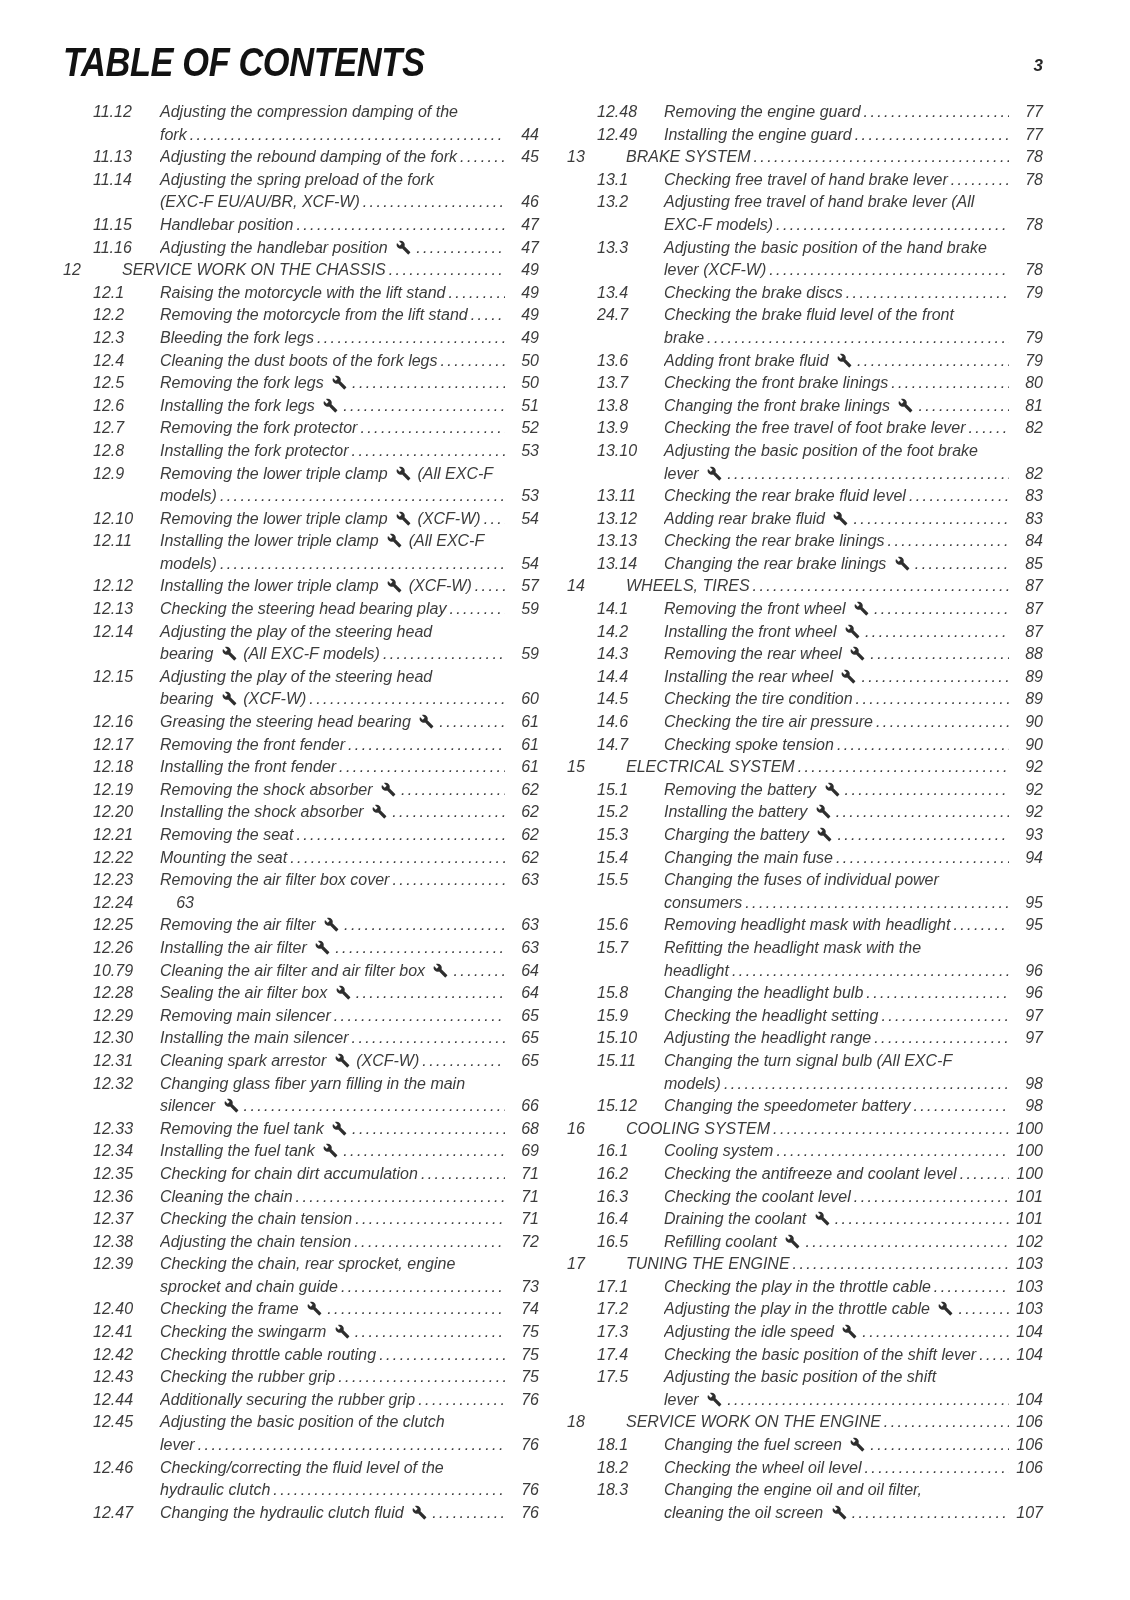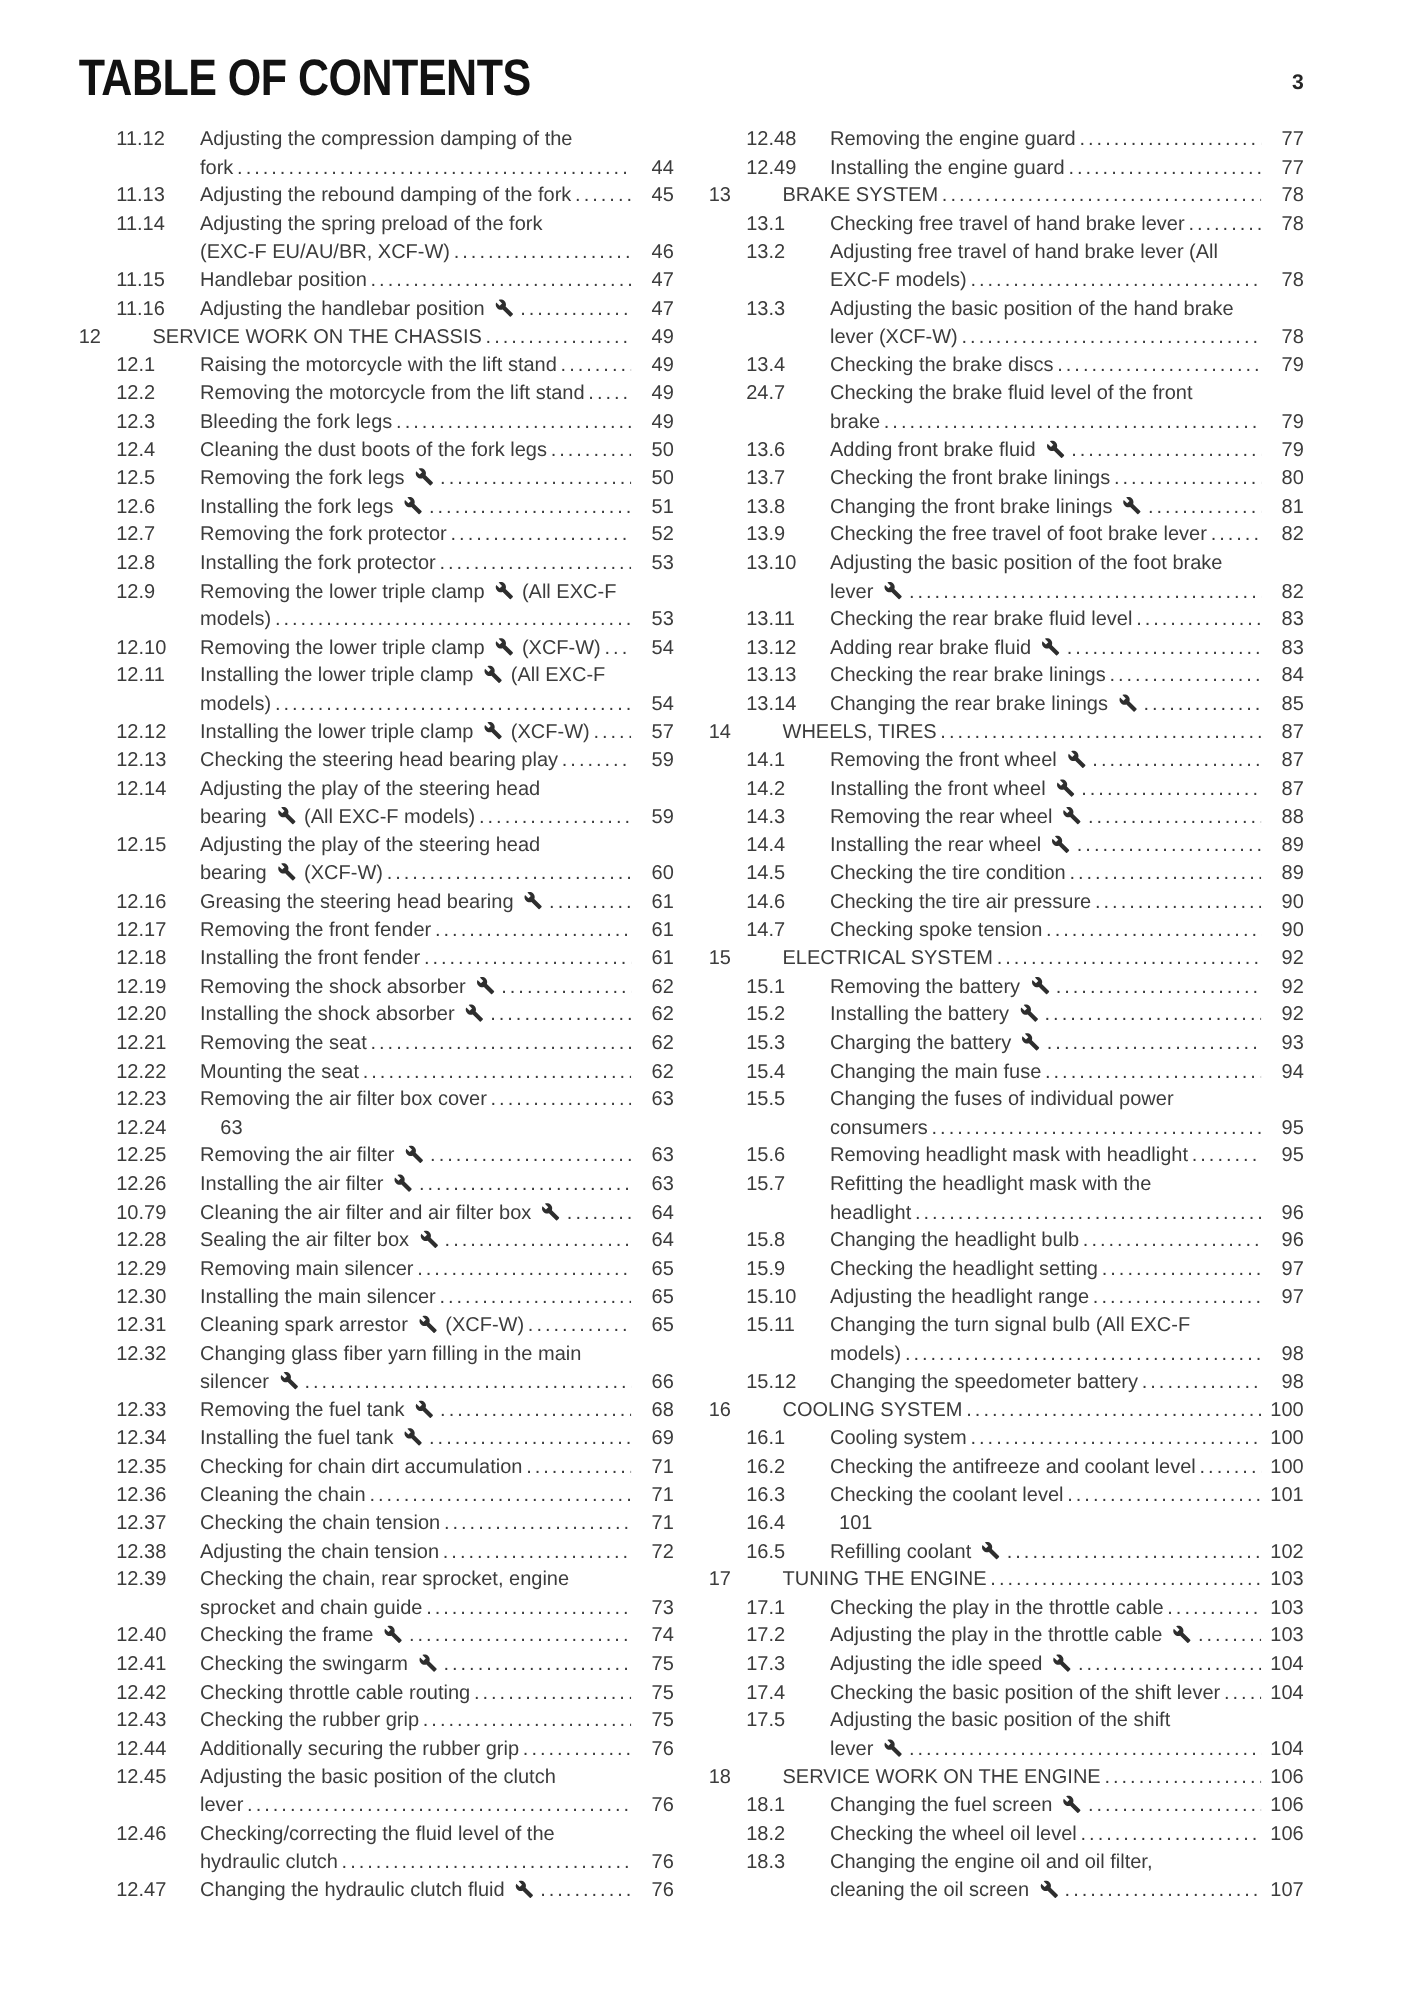--- a/index.html
+++ b/index.html
@@ -4,21 +4,21 @@
 <style>
   * { box-sizing: border-box; }
   html, body { margin: 0; padding: 0; }
   body {
     width: 1130px; height: 1600px;
     background: #ffffff;
     font-family: "Liberation Sans", sans-serif;
     color: #3c3c3c;
     overflow: hidden;
   }
-  .sheet { width: 100%; height: 100%; padding: 42px 87px 0 63px; }
+  .sheet { width: 100%; height: 100%; padding: 42px 87px 0 63px; font-style: italic; }
 
   .page-header { display: flex; justify-content: space-between; align-items: flex-start; }
   .doc-title {
     margin: 0;
     font-size: 41px; font-weight: bold; line-height: 1;
     color: #121212; letter-spacing: -0.5px;
     transform: scaleX(0.84); transform-origin: left top;
     white-space: nowrap;
   }
   .corner-pageno { font-size: 17px; font-weight: bold; color: #262626; margin-top: 14px; }
@@ -1085,20 +1085,28 @@
           <div class="body">
             <div class="line last">
               <span class="t">Checking the coolant level</span>
               <span class="dots"></span>
             </div>
           </div>
           <span class="pg">101</span>
         </div>
         <div class="row lvl1">
           <span class="num">16.4</span>
+          <div class="body">
+            <div class="line last">
+              <span class="t">Draining the coolant <svg viewBox="0 0 24 24" class="wrench">
+                  <path d="M22.7 19l-9.1-9.1c.9-2.3.4-5-1.5-6.9-2-2-5-2.4-7.4-1.3L9 6 6 9 1.6 4.7C.4 7.1.9 10.1 2.9 12.1c1.9 1.9 4.6 2.4 6.9 1.5l9.1 9.1c.4.4 1 .4 1.4 0l2.3-2.3c.5-.4.5-1.1.1-1.4z"></path>
+                </svg></span>
+              <span class="dots"></span>
+            </div>
+          </div>
           <span class="pg">101</span>
         </div>
         <div class="row lvl1">
           <span class="num">16.5</span>
           <div class="body">
             <div class="line last">
               <span class="t">Refilling coolant <svg viewBox="0 0 24 24" class="wrench">
                   <path d="M22.7 19l-9.1-9.1c.9-2.3.4-5-1.5-6.9-2-2-5-2.4-7.4-1.3L9 6 6 9 1.6 4.7C.4 7.1.9 10.1 2.9 12.1c1.9 1.9 4.6 2.4 6.9 1.5l9.1 9.1c.4.4 1 .4 1.4 0l2.3-2.3c.5-.4.5-1.1.1-1.4z"></path>
                 </svg></span>
               <span class="dots"></span>

